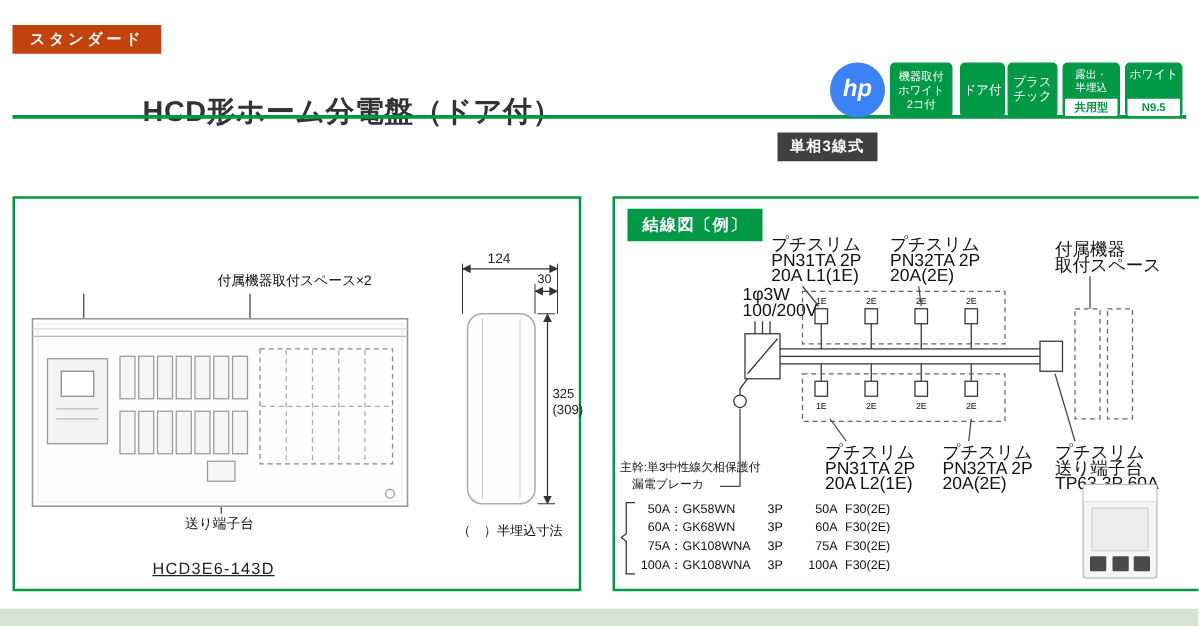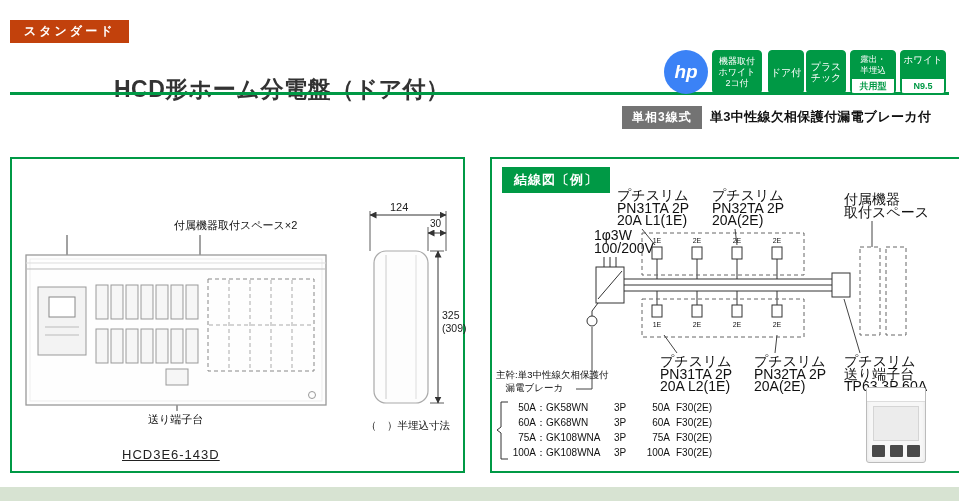--- a/index.html
+++ b/index.html
@@ -27,21 +27,21 @@
   .fbadge.twotone{justify-content:flex-start;padding:3px 1px 0 1px;}
   .fbadge .bfoot{margin-top:auto;background:#fff;color:#009945;font-weight:bold;
                  font-size:9px;line-height:12px;padding:1px 0;}
   .fb-space{left:712px;width:50px;}
   .fb-door{left:736px;width:36px;font-size:10px;margin-left:32px;}
   .fb-plastic{left:806px;width:40px;font-size:10px;}
   .fb-mount{left:850px;width:46px;font-size:8.5px;}
   .fb-color{left:900px;width:46px;font-size:9.5px;}
 
   
-  .phase-badge{position:absolute;left:622px;top:106px;background:#737373;color:#fff;
+  .phase-badge{position:absolute;left:622px;top:106px;background:#404040;color:#fff;
                font-size:12px;font-weight:bold;letter-spacing:1px;padding:3px 10px;}
   .phase-desc{position:absolute;left:710px;top:108px;font-size:13px;font-weight:bold;
               color:#111;letter-spacing:.3px;}
 
   
   .panel{position:absolute;top:157px;height:316px;border:2px solid #009945;background:#fff;box-sizing:border-box;}
   .panel-left{left:10px;width:455px;}
   .panel-right{left:490px;width:504px;}
   .panel-chip{position:absolute;left:10px;top:8px;background:#009945;color:#fff;
               font-size:13px;font-weight:bold;padding:4px 12px;letter-spacing:1px;}
@@ -100,21 +100,20 @@
     <span class="bl">露出・</span>
     <span class="bl">半埋込</span>
     <span class="bfoot">共用型</span>
   </div>
   <div class="fbadge fb-color twotone">
     <span class="bl">ホワイト</span>
     <span class="bfoot">N9.5</span>
   </div>
 
   <div class="phase-badge">単相3線式</div>
-  <div class="phase-desc">単3中性線欠相保護付漏電ブレーカ付</div>
 
   <div class="panel panel-left">
 
     <div class="lbl lbl-md" style="left:26px;top:60px;margin-top:48px;">主幹ブレーカ</div>
     <div class="lbl lbl-md" style="left:122px;top:60px;margin-left:40px;">付属機器取付スペース×2</div>
 
     <svg class="drawing-svg" width="455" height="316" viewBox="0 0 455 316">
       <defs>
         <marker id="arr" markerWidth="7" markerHeight="7" refX="6.5" refY="3.5" orient="auto-start-reverse">
           <path d="M0,0 L7,3.5 L0,7 Z" fill="#333"></path>

